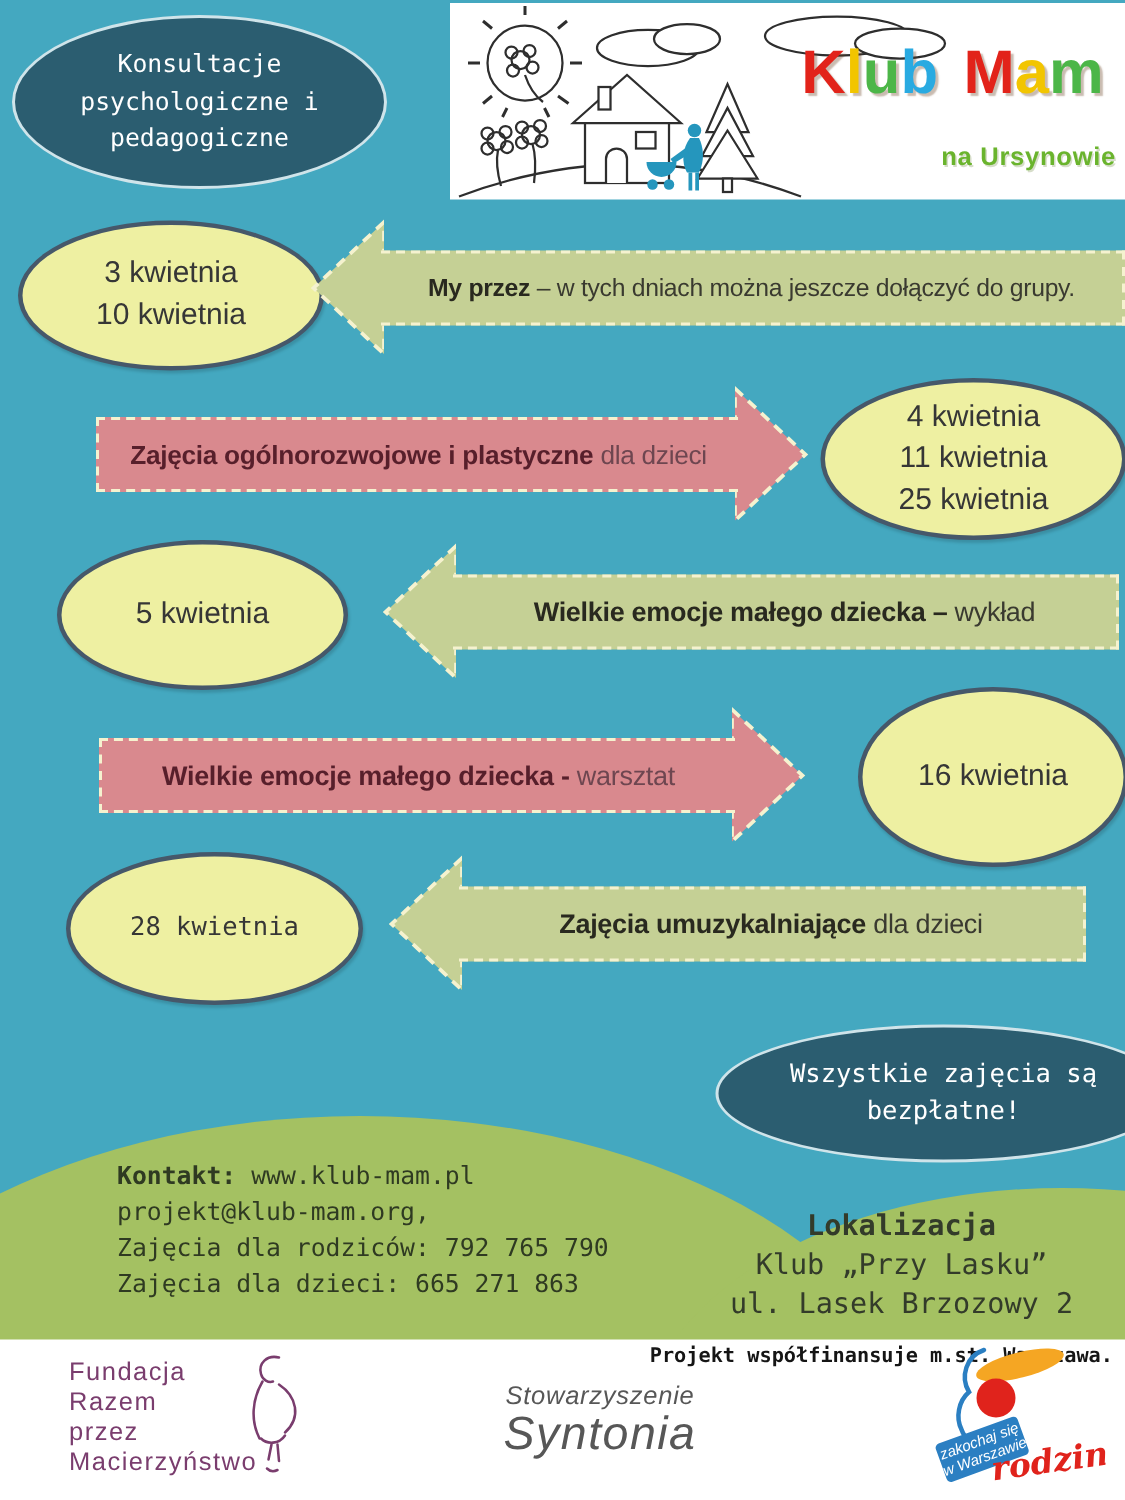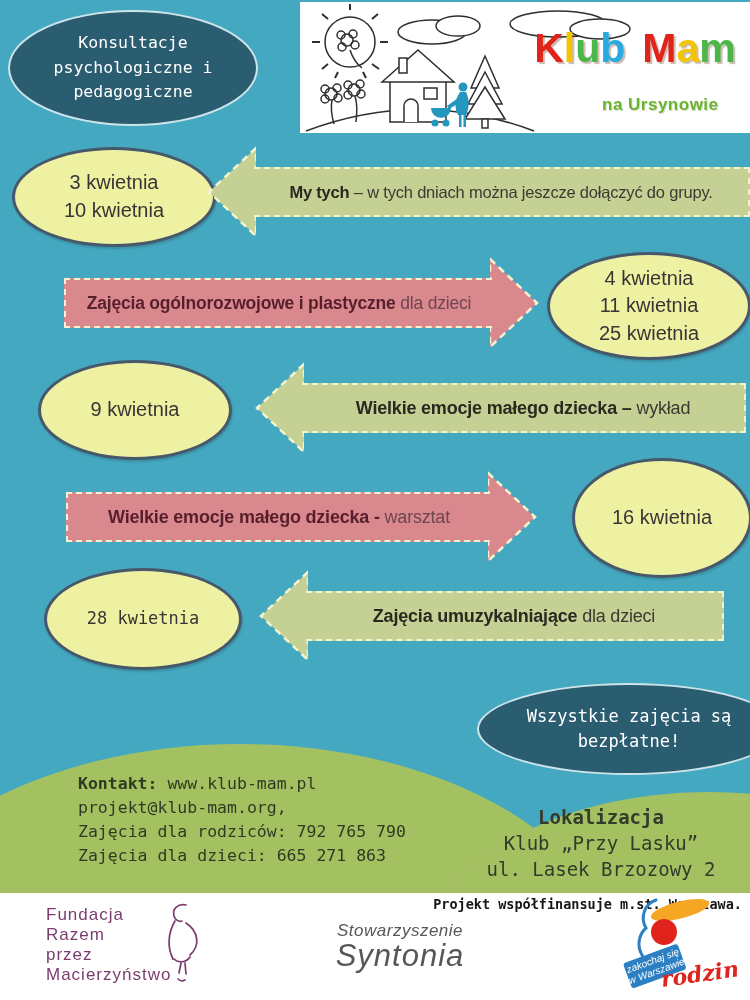--- a/index.html
+++ b/index.html
@@ -20,21 +20,21 @@
   #logo-box{position:absolute;left:300px;top:2px;width:450px;height:131px;background:#ffffff;}
   #logo-drawing{position:absolute;left:0;top:0;}
   #klub-title{
     position:absolute;left:226px;top:26px;width:218px;display:flex;justify-content:center;gap:17px;
     font-weight:bold;font-size:41px;line-height:1;letter-spacing:0;
     text-shadow:2px 2px 1px rgba(100,60,30,0.35);
   }
   #klub-title .word{display:flex;}
   .c-red{color:#e2231a}.c-yellow{color:#f2c500}.c-green{color:#4cb648}.c-blue{color:#29aae1}
   #logo-subtitle{
-    position:absolute;left:302px;top:93px;width:142px;text-align:left;
+    position:absolute;left:302px;top:93px;width:142px;text-align:right;
     color:#6ab42d;font-weight:bold;font-size:17px;letter-spacing:.5px;
     text-shadow:1px 1px 0 rgba(90,120,40,.25);
   }
 
   
   .date-ellipse{
     position:absolute;background:#eef0a2;border:3px solid #46586a;border-radius:50%;
     display:flex;align-items:center;justify-content:center;text-align:center;
     font-weight:normal;color:#363636;white-space:pre-line;font-size:20px;line-height:1.38;
     box-shadow:1px 2px 2px rgba(0,0,0,.15);
@@ -203,37 +203,37 @@
     <div id="logo-subtitle">na Ursynowie</div>
   </div>
 
   <div class="date-ellipse" id="e1">3 kwietnia
 10 kwietnia</div>
   <div class="arrow left green" id="a1">
     <svg class="head" width="50" height="94" viewBox="0 0 50 94">
       <polygon points="50,3 3,47 50,91" fill="#c5d095" stroke="#f5f2cf" stroke-width="2.5" stroke-dasharray="7,5"></polygon>
     </svg>
     <div class="body">
-        <span class="label"><b>My tych</b><span> – w tych dniach można  jeszcze dołączyć do grupy.</span></span>
+        <span class="label"><b>My przez</b><span> – w tych dniach można  jeszcze dołączyć do grupy.</span></span>
       </div>
   </div>
 
   <div class="arrow right pink" id="a2">
     <svg class="head" width="50" height="94" viewBox="0 0 50 94">
       <polygon points="0,3 47,47 0,91" fill="#d9898e" stroke="#f5f2cf" stroke-width="2.5" stroke-dasharray="7,5"></polygon>
     </svg>
     <div class="body">
         <span class="label"><b>Zajęcia ogólnorozwojowe i plastyczne</b><span> dla dzieci</span></span>
       </div>
   </div>
   <div class="date-ellipse" id="e2">4 kwietnia
 11 kwietnia
 25 kwietnia</div>
 
-  <div class="date-ellipse" id="e3">9 kwietnia</div>
+  <div class="date-ellipse" id="e3">5 kwietnia</div>
   <div class="arrow left green" id="a3">
     <svg class="head" width="50" height="94" viewBox="0 0 50 94">
       <polygon points="50,3 3,47 50,91" fill="#c5d095" stroke="#f5f2cf" stroke-width="2.5" stroke-dasharray="7,5"></polygon>
     </svg>
     <div class="body">
         <span class="label"><b>Wielkie emocje małego dziecka –</b><span> wykład</span></span>
       </div>
   </div>
 
   <div class="arrow right pink" id="a4">

